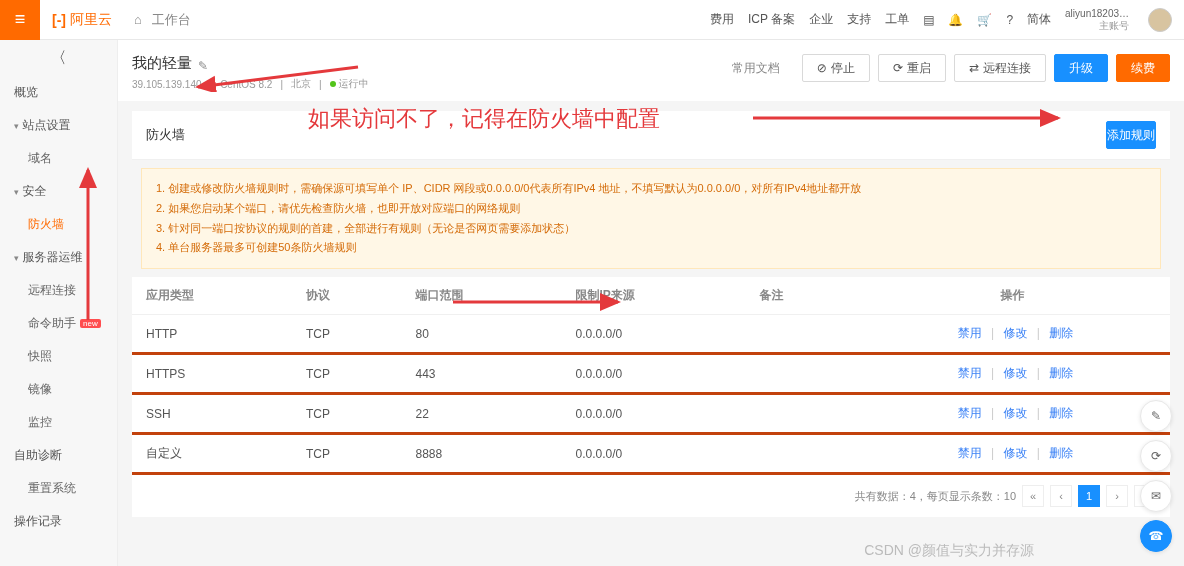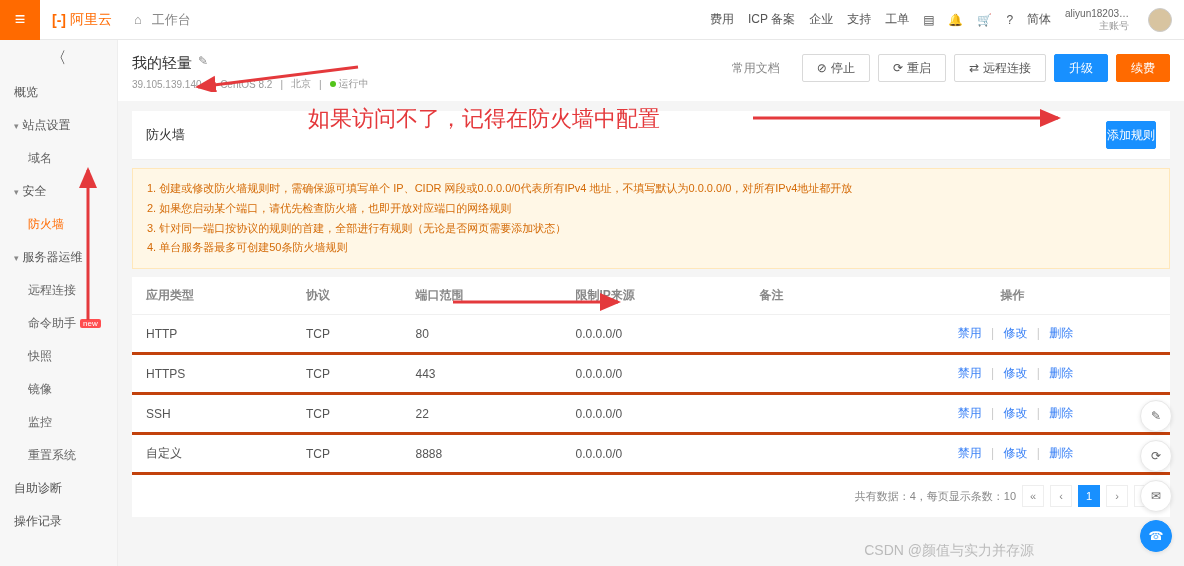--- a/index.html
+++ b/index.html
@@ -18,31 +18,31 @@
 .layout{display:flex;height:526px}
 .sidebar{width:118px;background:#f7f7f7;border-right:1px solid #eee;display:flex;flex-direction:column}
 .sb-back{height:36px;display:flex;align-items:center;justify-content:center;cursor:pointer;color:#333;font-size:16px}
 .sb-item{padding:8px 14px;font-size:12px;color:#555;cursor:pointer;display:flex;align-items:center;gap:4px}
 .sb-item.l2{padding-left:28px;color:#666}
 .sb-item.active{color:#ff6a00}
 .sb-caret{font-size:9px;color:#888}
 .badge-new{background:#ff4d4f;color:#fff;font-size:8px;padding:0 3px;border-radius:2px}
 .main{flex:1;background:#f5f5f5;padding:0;overflow:hidden;position:relative}
 .page-head{background:#fff;padding:14px 14px 10px;display:flex;align-items:flex-start;position:relative}
-.page-title{font-size:15px;font-weight:500;display:flex;align-items:flex-start;gap:6px}
+.page-title{font-size:15px;font-weight:500;display:flex;align-items:flex-end;gap:6px}
 .page-title .pen{color:#888;font-size:12px;cursor:pointer}
 .page-sub{font-size:10px;color:#999;margin-top:4px;display:flex;gap:8px;align-items:center}
 .dot-run{width:6px;height:6px;border-radius:50%;background:#52c41a;display:inline-block;margin-right:3px}
 .head-actions{margin-left:auto;display:flex;gap:8px}
 .btn{height:28px;padding:0 14px;border:1px solid #d9d9d9;background:#fff;border-radius:2px;font-size:12px;color:#555;cursor:pointer;display:inline-flex;align-items:center;gap:4px}
 .btn-blue{background:#1890ff;color:#fff;border-color:#1890ff}
 .btn-orange{background:#ff6a00;color:#fff;border-color:#ff6a00}
 .content{padding:10px 14px}
 .card-title{padding:10px 14px;font-size:13px;background:#fff;border-bottom:1px solid #f0f0f0}
-.notice{background:#fff7e6;border:1px solid #ffe7ba;padding:10px 14px;margin:8px 0;font-size:11px;color:#d46b08;line-height:1.8}
+.notice{background:#fff7e6;border:1px solid #ffe7ba;padding:10px 14px;margin:8px 9px;font-size:11px;color:#d46b08;line-height:1.8}
 .table{background:#fff;width:100%;border-collapse:collapse;font-size:12px}
 .table th{text-align:left;padding:10px 14px;color:#888;font-weight:700;border-bottom:1px solid #f0f0f0;background:#fff}
 .table td{padding:10px 14px;border-bottom:3px solid #c2410c;color:#555}
 .table th:last-child,.table td:last-child{text-align:center}
 .row-actions a{color:#3b82f6;cursor:pointer;margin-left:6px}
 .row-actions a.sep{color:#ccc}
 .pager{background:#fff;padding:10px 14px;display:flex;justify-content:flex-end;align-items:center;gap:6px;font-size:11px;color:#888}
 .pgbtn{width:22px;height:22px;border:1px solid #eee;display:inline-flex;align-items:center;justify-content:center;cursor:pointer}
 .pgbtn.active{background:#1890ff;color:#fff;border-color:#1890ff}
 .annot{position:absolute;color:#e4393c;font-size:22px;font-weight:400;pointer-events:none;z-index:50}
@@ -122,25 +122,25 @@
         </div>
         <div class="sb-item l2">
           <span>快照</span>
         </div>
         <div class="sb-item l2">
           <span>镜像</span>
         </div>
         <div class="sb-item l2">
           <span>监控</span>
         </div>
+        <div class="sb-item">
+          <span>自助诊断</span>
+        </div>
         <div class="sb-item l2">
           <span>重置系统</span>
-        </div>
-        <div class="sb-item">
-          <span>自助诊断</span>
         </div>
         <div class="sb-item">
           <span>操作记录</span>
         </div>
       </div>
   </div>
 
   <div class="main">
     <div class="page-head">
       <div>

